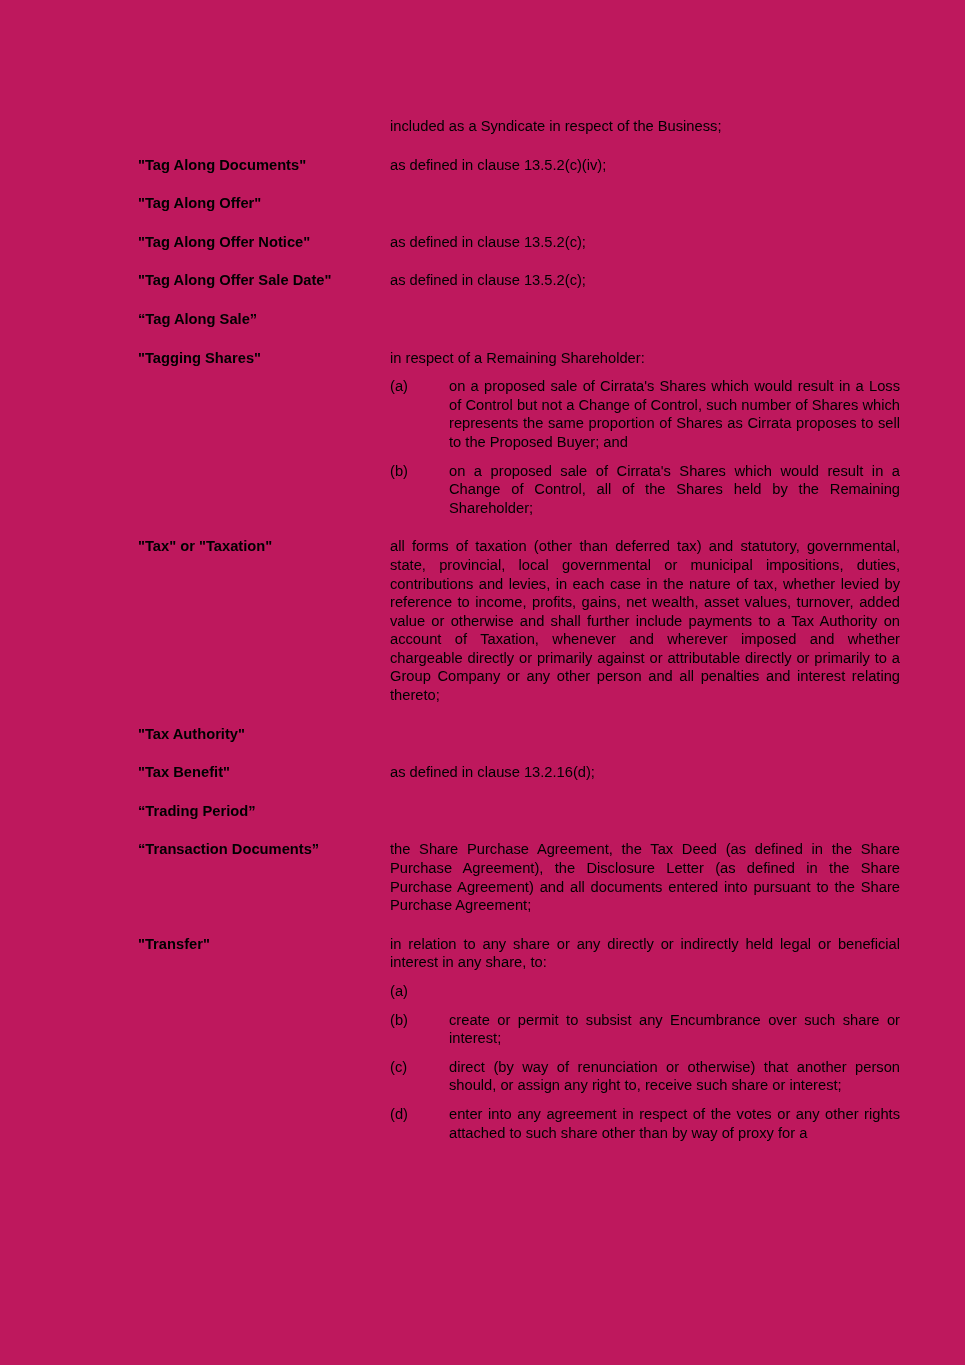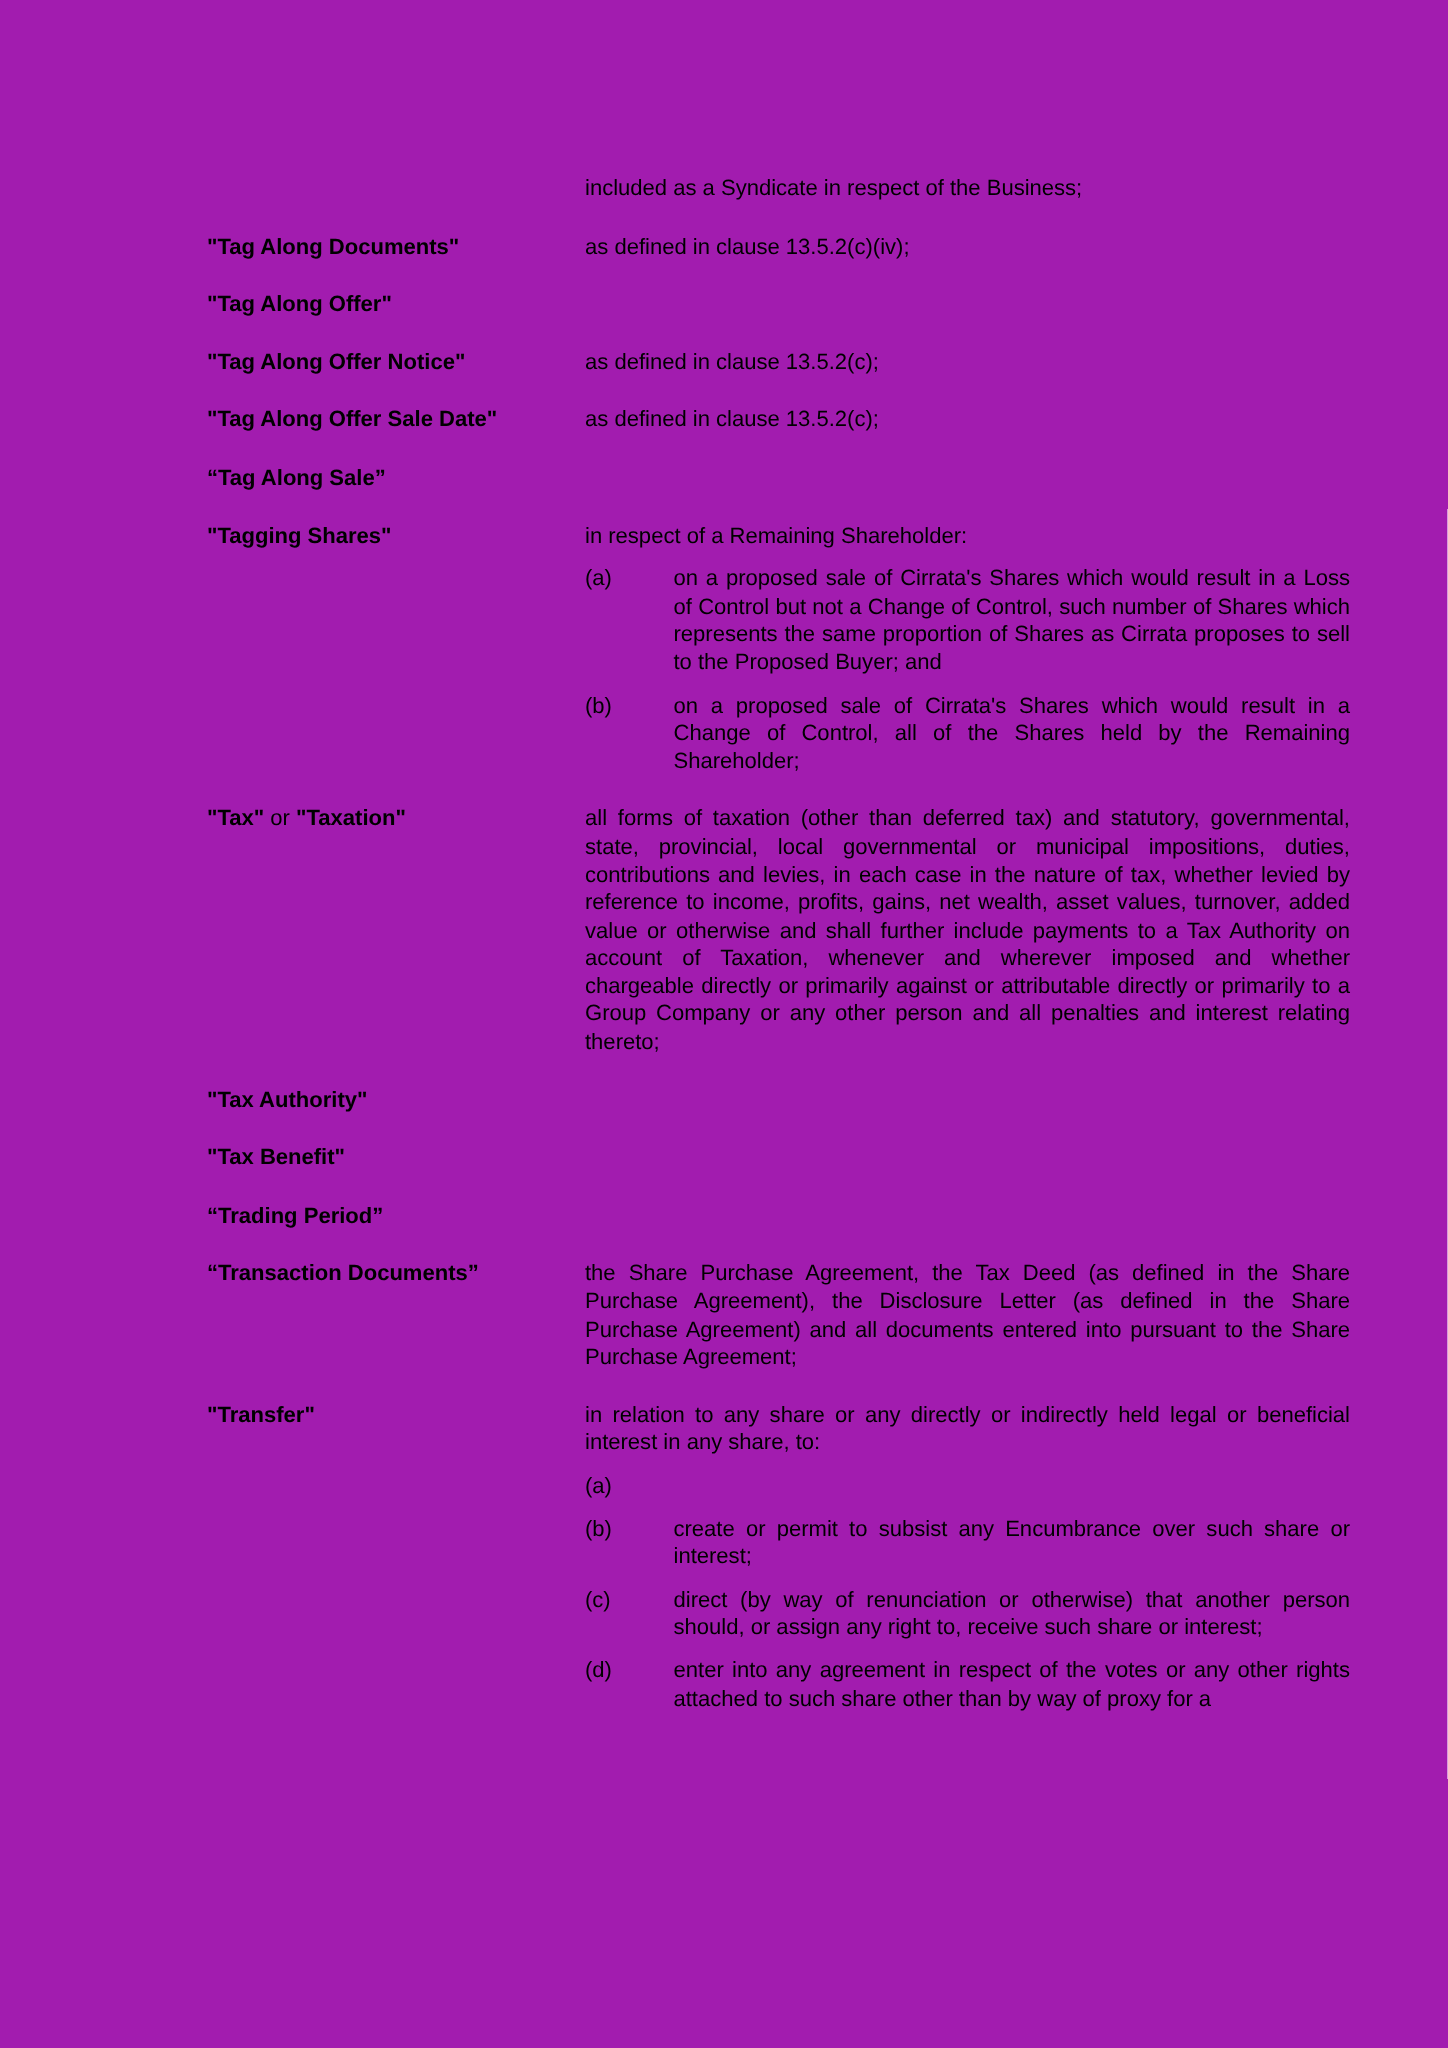--- a/index.html
+++ b/index.html
@@ -1,41 +1,41 @@
 <!DOCTYPE html>
 <html><head>
 <meta charset="utf-8">
 <style>
   * { margin: 0; padding: 0; box-sizing: border-box; }
   html, body { background: #ffffff; }
   .page {
     position: relative;
     width: 965px;
     height: 1365px;
-    background: #a21caf;
+    background: #be185d;
     color: #000000;
     font-family: "Liberation Sans", "DejaVu Sans", sans-serif;
     font-size: 14.7px;
     line-height: 18.6px;
     overflow: hidden;
   }
   .content {
     position: absolute;
     left: 138px;
     top: 117px;
     width: 762px;
   }
   .entry {
     display: grid;
     grid-template-columns: 252px 1fr;
     margin-bottom: 20px;
   }
   .term { padding-right: 12px; font-weight: normal; }
   .term .b { font-weight: bold; }
-  .term .r { font-weight: normal; }
+  .term .r { font-weight: bold; }
   .block + .block { margin-top: 10px; }
   .para { text-align: justify; }
   .sub {
     display: grid;
     grid-template-columns: 59px 1fr;
   }
   .marker { text-align: left; }
 </style>
 </head>
 <body>
@@ -93,20 +93,23 @@
           <div class="term"><span class="b">"Tax"</span><span class="r"> or </span><span class="b">"Taxation"</span></div>
           <div class="def">
             <div class="block para">all forms of taxation (other than deferred tax) and statutory, governmental, state, provincial, local governmental or municipal impositions, duties, contributions and levies, in each case in the nature of tax, whether levied by reference to income, profits, gains, net wealth, asset values, turnover, added value or otherwise and shall further include payments to a Tax Authority on account of Taxation, whenever and wherever imposed and whether chargeable directly or primarily against or attributable directly or primarily to a Group Company or any other person and all penalties and interest relating thereto;</div>
           </div>
         </div>
         <div class="entry">
           <div class="term"><span class="b">"Tax Authority"</span></div>
         </div>
         <div class="entry">
           <div class="term"><span class="b">"Tax Benefit"</span></div>
+          <div class="def">
+            <div class="block para">as defined in clause 13.2.16(d);</div>
+          </div>
         </div>
         <div class="entry">
           <div class="term"><span class="b">“Trading Period”</span></div>
         </div>
         <div class="entry">
           <div class="term"><span class="b">“Transaction Documents”</span></div>
           <div class="def">
             <div class="block para">the Share Purchase Agreement, the Tax Deed (as defined in the Share Purchase Agreement), the Disclosure Letter (as defined in the Share Purchase Agreement) and all documents entered into pursuant to the Share Purchase Agreement;</div>
           </div>
         </div>

